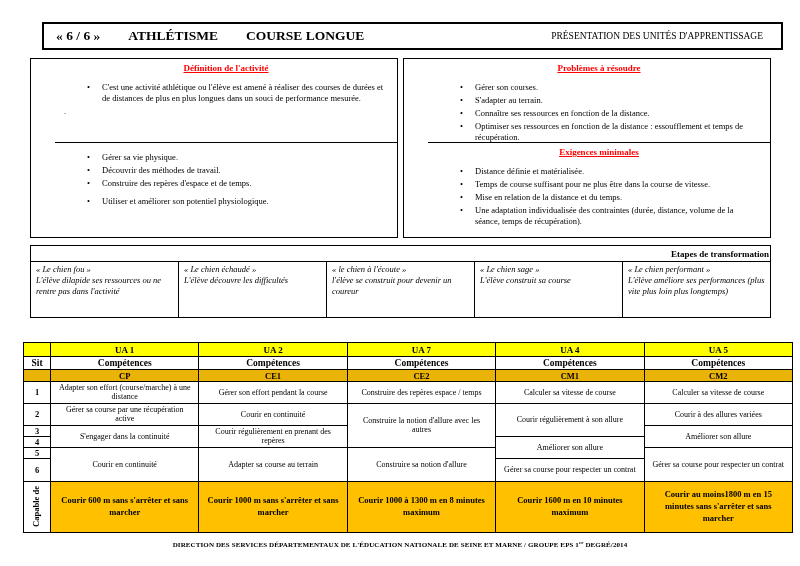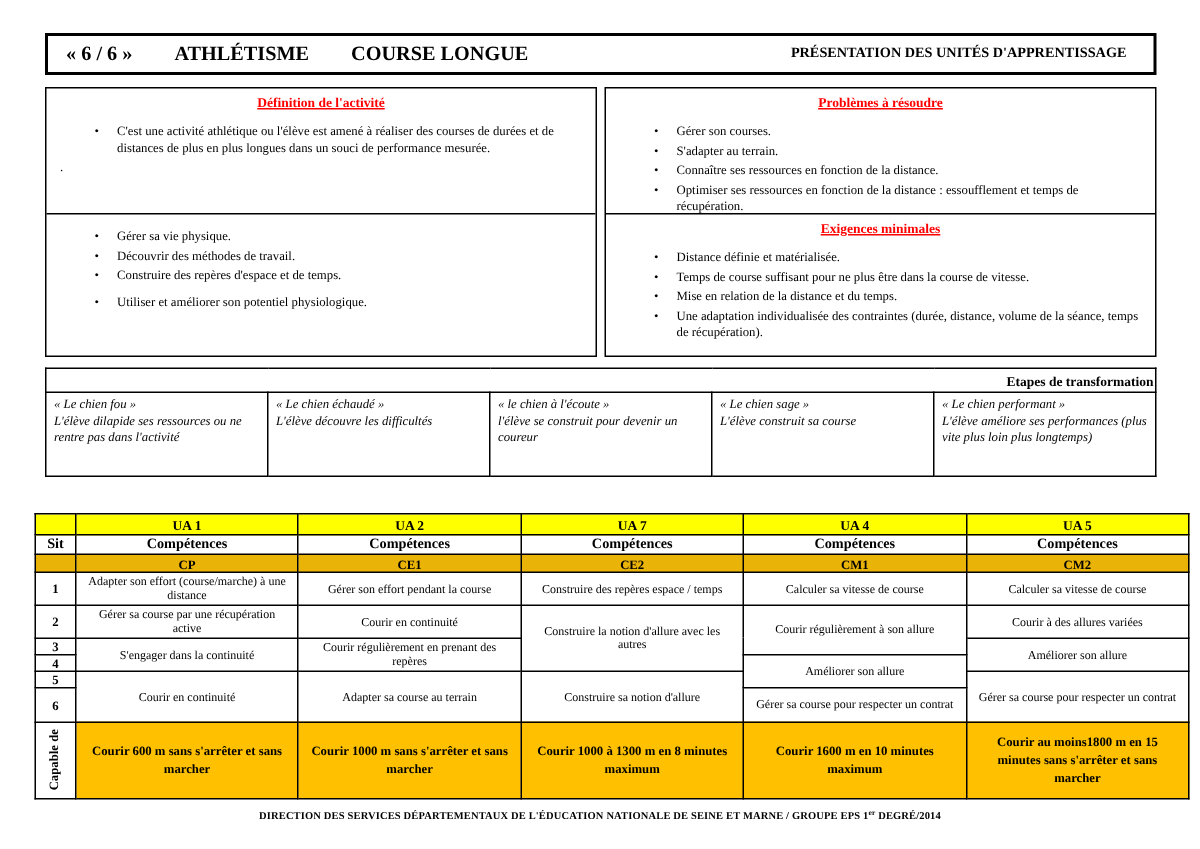--- a/index.html
+++ b/index.html
@@ -5,31 +5,31 @@
   * { box-sizing: border-box; }
   html,body { margin:0; padding:0; background:#ffffff; }
   .page {
     position:relative; width:800px; height:566px; background:#ffffff;
     font-family:"Liberation Serif", serif; color:#000;
     overflow:hidden;
   }
 
   
   .header-box {
-    position:absolute; left:30px; top:22px; width:741px; height:28px;
+    position:absolute; left:42px; top:22px; width:741px; height:28px;
     border:2px solid #000; display:flex; align-items:center;
     justify-content:space-between; padding:0 12px;
   }
   .header-left { display:flex; align-items:baseline; gap:28px;
     font-weight:bold; font-size:13.5px; }
-  .header-right { font-weight:bold; font-size:9.5px; padding-right:6px; }
+  .header-right { font-weight:normal; font-size:9.5px; padding-right:6px; }
 
   
   .col-box { position:absolute; top:58px; width:368px; height:180px;
-    border:1.5px solid #000; }
+    border:1.5px solid #000;padding-left:24px; }
   .col-left  { left:30px; }
   .col-right { left:403px; }
   .box-section { position:relative; }
   .box-top { height:83px; }
   .box-bottom { height:94px; border-top:1.5px solid #000; }
   .box-title { text-align:center; color:#ff0000; font-weight:bold;
     font-size:9px; text-decoration:underline; padding-top:4px; }
   .bullets { margin-top:9px; }
   .bullet-row { display:flex; padding-left:32px; padding-right:10px;
     font-size:8.5px; line-height:1.3; margin-bottom:2px; }

